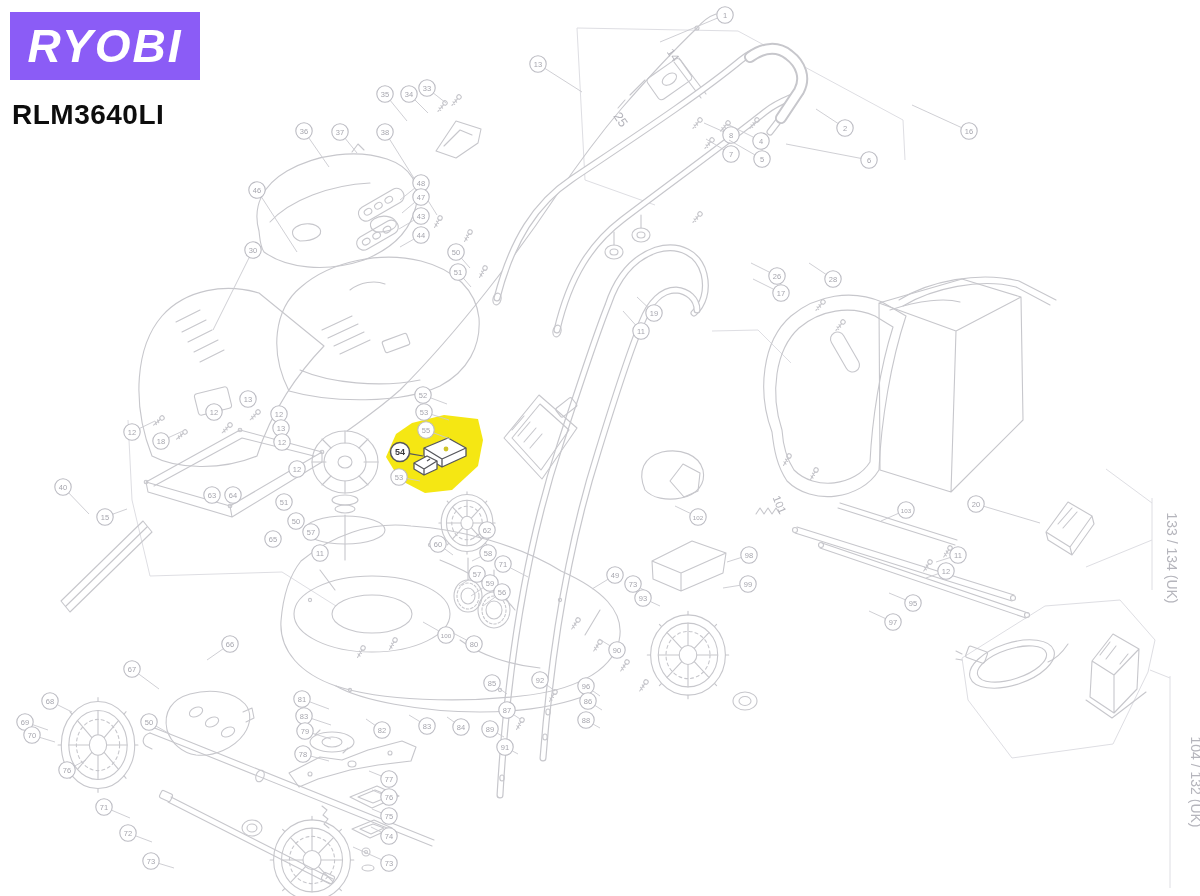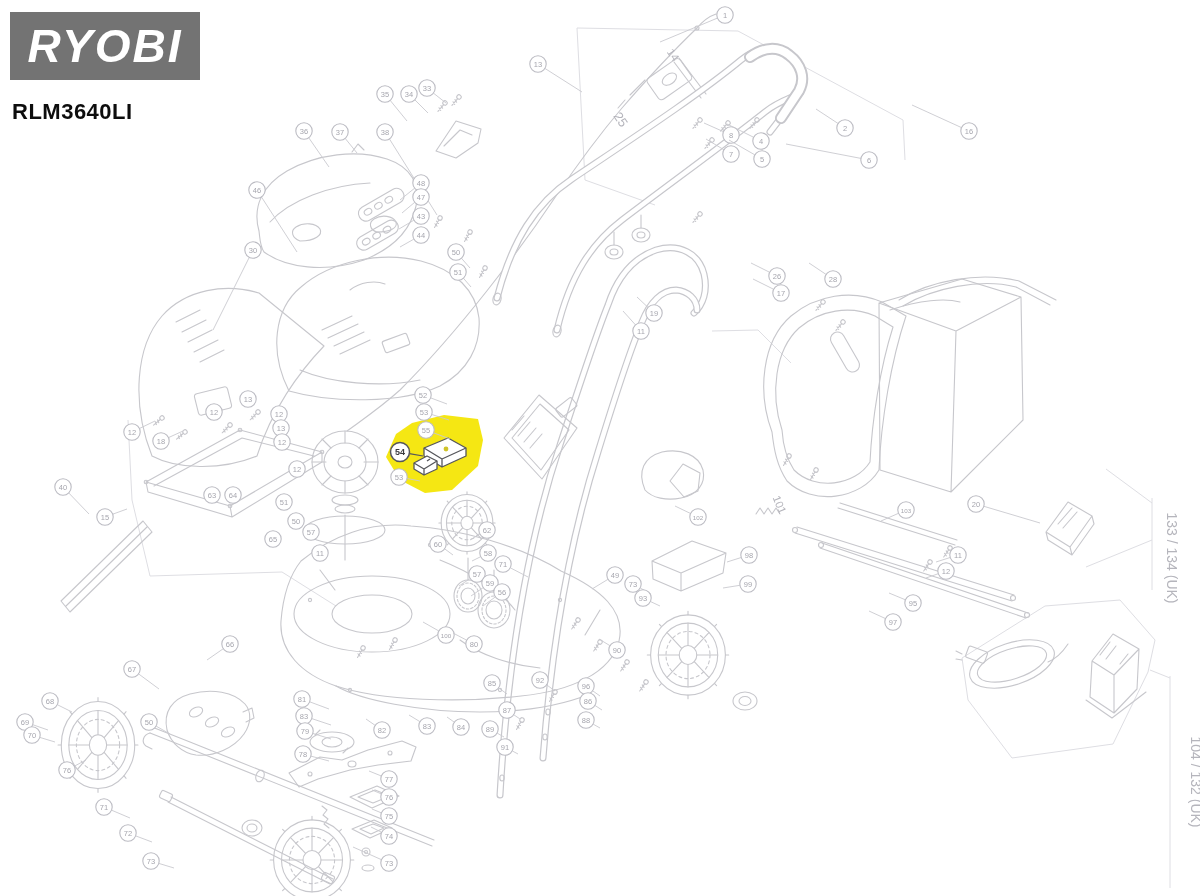--- a/index.html
+++ b/index.html
@@ -1,20 +1,20 @@
 <!DOCTYPE html>
 <html><head>
 <meta charset="utf-8">
 <style>
   html,body{margin:0;padding:0;background:#ffffff;}
   body{width:1200px;height:896px;overflow:hidden;font-family:"Liberation Sans",sans-serif;}
   .stage{position:relative;width:1200px;height:896px;background:#fff;}
   .logo{position:absolute;left:10px;top:12px;width:190px;height:68px;display:flex;align-items:center;justify-content:center;}
   .logo-text{font-size:46px;font-weight:bold;font-style:italic;letter-spacing:2px;line-height:1;}
-  .model{position:absolute;left:12px;top:99px;font-size:22px;font-weight:bold;color:#0d0d0d;letter-spacing:0.5px;}
+  .model{position:absolute;left:12px;top:99px;font-size:28px;font-weight:bold;color:#0d0d0d;letter-spacing:0.5px;}
   svg{position:absolute;left:0;top:0;}
   .a{stroke:#c7c7cc;fill:none;stroke-width:1.1;stroke-linecap:round;stroke-linejoin:round;}
   .f{stroke:#dedee3;fill:none;stroke-width:1;}
   .tube{stroke:#c7c7cc;fill:none;stroke-width:7;stroke-linecap:round;}
   .tubecore{stroke:#ffffff;fill:none;stroke-width:4.6;stroke-linecap:round;}
   .grip{stroke:#c7c7cc;fill:none;stroke-width:12;stroke-linecap:round;}
   .gripcore{stroke:#ffffff;fill:none;stroke-width:8;stroke-linecap:round;}
   .hl-art{stroke:#55565b;fill:#ffffff;stroke-width:1.3;stroke-linejoin:round;}
   text.lbl{fill:#b5b5bc;}
   .callout circle{fill:#ffffff;stroke:#bcbcc3;stroke-width:1.1;}
@@ -22,21 +22,21 @@
   .callout.dark circle{stroke:#55565b;stroke-width:1.5;}
   .callout.dark text{fill:#3a3a3e;font-weight:bold;}
   .leader{stroke:#c9c9cf;stroke-width:0.9;}
   .leader.dark{stroke:#55565b;stroke-width:1.1;}
 </style>
 </head>
 <body>
 
 <div class="stage">
 
-  <div class="logo" style="background: #737373;">
+  <div class="logo" style="background: #8b5cf6;">
     <span class="logo-text" style="color: rgb(255, 255, 255);">RYOBI</span>
   </div>
   <div class="model">RLM3640LI</div>
 
   <svg width="1200" height="896" viewBox="0 0 1200 896">
     <defs>
       <g id="screw">
         <circle cx="0" cy="0" r="2.2" class="a"></circle>
         <path d="M0,2 L0,11 M-1.5,4.5 L1.5,5.5 M-1.5,7.5 L1.5,8.5" class="a"></path>
       </g>

